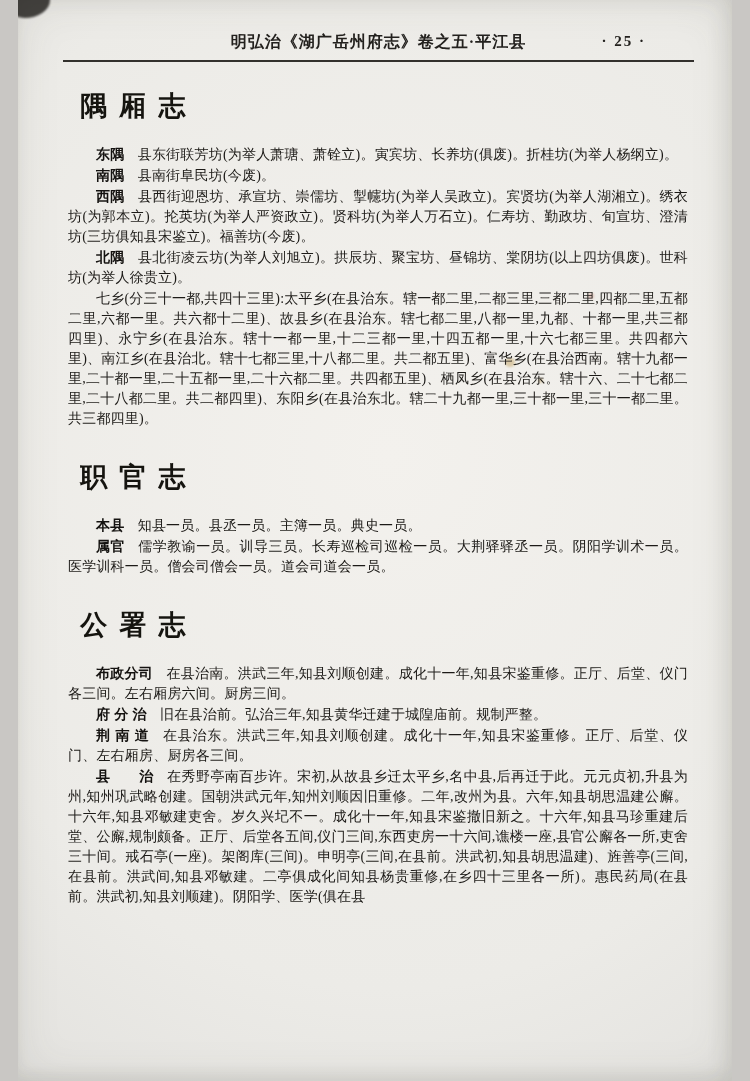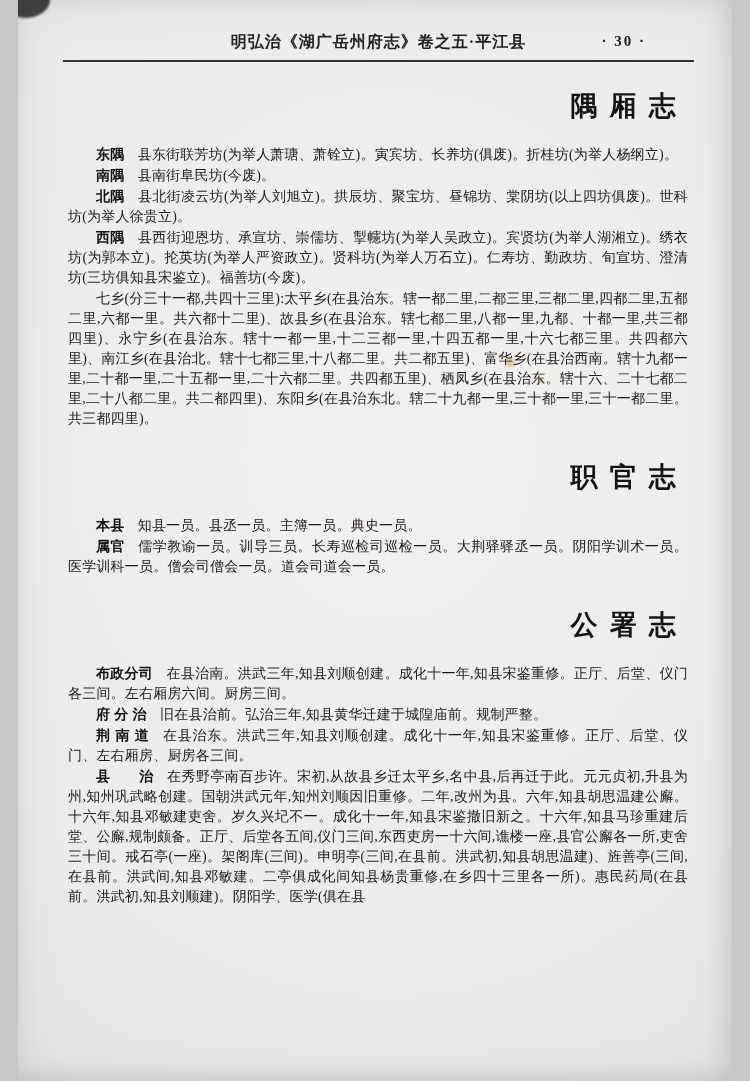--- a/index.html
+++ b/index.html
@@ -32,21 +32,21 @@
     font-size:16px;font-weight:700;letter-spacing:1px;color:#23211e;
   }
   .header .pageno{
     position:absolute;right:48px;top:3px;
     font-size:15px;font-weight:700;color:#23211e;letter-spacing:2px;
   }
   .content{
     position:absolute;left:50px;right:44px;top:62px;bottom:0;
   }
   .sec-title{
-    text-align:right;
+    text-align:left;
     font-family:Liberation Serif, serif;
     font-weight:700;
     font-size:27px;
     letter-spacing:.45em;
     text-indent:.45em;
     color:#15140f;
     margin:30px 0 20px 0;
   }
   .sec-title.first{margin-top:26px;}
   .para{
@@ -68,30 +68,30 @@
 <body>
 
 <div class="page">
   <div class="corner-blot"></div>
   <div class="stain s1"></div>
   <div class="stain s2"></div>
   <div class="stain s3"></div>
 
   <div class="header">
     <div class="htitle">明弘治《湖广岳州府志》卷之五·平江县</div>
-    <div class="pageno">· 30 ·</div>
+    <div class="pageno">· 25 ·</div>
   </div>
 
   <div class="content">
 
     <div class="sec-title first">隅厢志</div>
     <p class="para"><b class="label">东隅</b><span>县东街联芳坊(为举人萧瑭、萧铨立)。寅宾坊、长养坊(俱废)。折桂坊(为举人杨纲立)。</span></p>
     <p class="para"><b class="label">南隅</b><span>县南街阜民坊(今废)。</span></p>
+    <p class="para"><b class="label">西隅</b><span>县西街迎恩坊、承宣坊、崇儒坊、掣幰坊(为举人吴政立)。宾贤坊(为举人湖湘立)。绣衣坊(为郭本立)。抡英坊(为举人严资政立)。贤科坊(为举人万石立)。仁寿坊、勤政坊、旬宣坊、澄清坊(三坊俱知县宋鉴立)。福善坊(今废)。</span></p>
     <p class="para"><b class="label">北隅</b><span>县北街凌云坊(为举人刘旭立)。拱辰坊、聚宝坊、昼锦坊、棠阴坊(以上四坊俱废)。世科坊(为举人徐贵立)。</span></p>
-    <p class="para"><b class="label">西隅</b><span>县西街迎恩坊、承宣坊、崇儒坊、掣幰坊(为举人吴政立)。宾贤坊(为举人湖湘立)。绣衣坊(为郭本立)。抡英坊(为举人严资政立)。贤科坊(为举人万石立)。仁寿坊、勤政坊、旬宣坊、澄清坊(三坊俱知县宋鉴立)。福善坊(今废)。</span></p>
 
     <p class="para"><b class="label"></b><span>七乡(分三十一都,共四十三里):太平乡(在县治东。辖一都二里,二都三里,三都二里,四都二里,五都二里,六都一里。共六都十二里)、故县乡(在县治东。辖七都二里,八都一里,九都、十都一里,共三都四里)、永宁乡(在县治东。辖十一都一里,十二三都一里,十四五都一里,十六七都三里。共四都六里)、南江乡(在县治北。辖十七都三里,十八都二里。共二都五里)、富华乡(在县治西南。辖十九都一里,二十都一里,二十五都一里,二十六都二里。共四都五里)、栖凤乡(在县治东。辖十六、二十七都二里,二十八都二里。共二都四里)、东阳乡(在县治东北。辖二十九都一里,三十都一里,三十一都二里。共三都四里)。</span></p>
 
     <div class="sec-title">职官志</div>
     <p class="para"><b class="label">本县</b><span>知县一员。县丞一员。主簿一员。典史一员。</span></p>
     <p class="para"><b class="label">属官</b><span>儒学教谕一员。训导三员。长寿巡检司巡检一员。大荆驿驿丞一员。阴阳学训术一员。医学训科一员。僧会司僧会一员。道会司道会一员。</span></p>
 
     <div class="sec-title">公署志</div>
     <p class="para"><b class="label">布政分司</b><span>在县治南。洪武三年,知县刘顺创建。成化十一年,知县宋鉴重修。正厅、后堂、仪门各三间。左右厢房六间。厨房三间。</span></p>
     <p class="para"><b class="label">府 分 治</b><span>旧在县治前。弘治三年,知县黄华迁建于城隍庙前。规制严整。</span></p>

